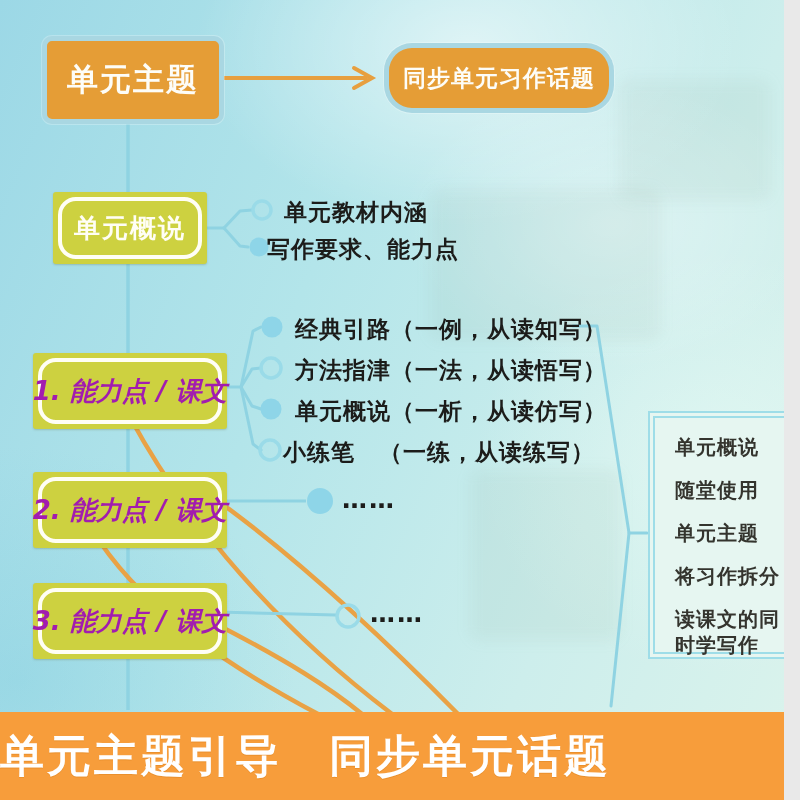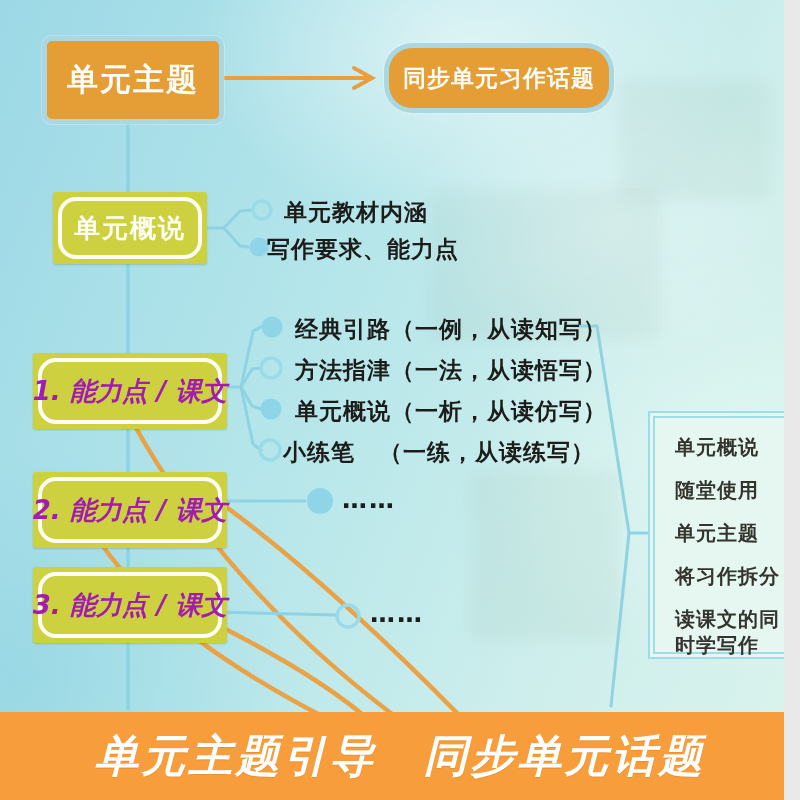--- a/index.html
+++ b/index.html
@@ -33,21 +33,21 @@
   }
   .ynode .inner{
     border:4px solid #fffef5;border-radius:18px;height:100%;box-sizing:border-box;
     display:flex;align-items:center;justify-content:center;font-weight:bold;white-space:nowrap;
   }
   .ynode.overview{left:53px;top:192px;width:144px;height:62px;}
   .ynode.overview .inner{color:#fffef5;font-size:26px;letter-spacing:2px;}
   .ynode.sec{left:33px;top:353px;width:184px;height:66px;}
   .ynode.sec .inner{color:#a21caf;font-size:26px;letter-spacing:0px;font-style:italic;}
   .ynode.sec2{top:472px;}
-  .ynode.sec3{top:567px;}
+  .ynode.sec3{top:583px;}
 
   .leaf{
     position:absolute;z-index:3;color:#1c1c1a;font-size:23px;font-weight:600;
     white-space:nowrap;letter-spacing:1px;
   }
   .dots{font-size:25px;font-weight:bold;letter-spacing:2px;}
 
   
   .panel{
     position:absolute;z-index:2;left:648px;top:411px;width:170px;height:248px;
@@ -57,21 +57,21 @@
     border:2px solid #9edde8;height:100%;box-sizing:border-box;
     padding:16px 0 0 20px;color:#34342e;font-size:20px;font-weight:600;
   }
   .panel .pline{margin-bottom:17px;letter-spacing:1px;width:108px;line-height:1.3;}
 
   .wedge{position:absolute;z-index:5;left:786px;top:382px;width:14px;height:330px;
     background:#ef9d3c;clip-path:polygon(100% 0,100% 100%,38% 100%,96% 0);}
 
   .banner{
     position:absolute;z-index:6;left:0;top:712px;width:800px;height:88px;background:#f79d3b;
-    display:flex;align-items:center;justify-content:center;font-style:italic;
+    display:flex;align-items:center;
   }
   .banner .btext{color:#ffffff;font-size:44px;font-weight:800;letter-spacing:3px;white-space:nowrap;
     text-shadow:0 1px 0 rgba(210,120,20,.35);}
 </style>
 </head>
 <body>
 
 <div class="stage">
 
   <div class="ghost" style="left:430px;top:190px;width:230px;height:150px;"></div>

